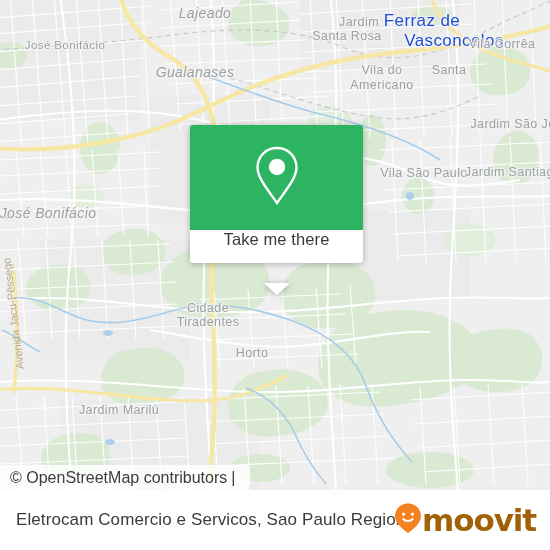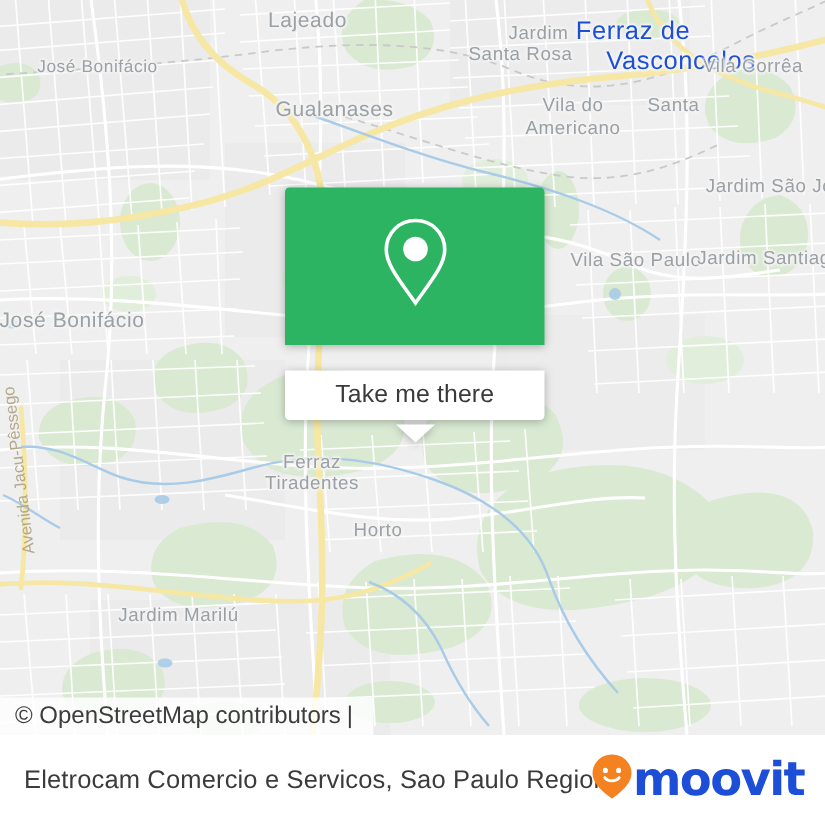--- a/index.html
+++ b/index.html
@@ -25,41 +25,41 @@
     font-family:"Liberation Sans","DejaVu Sans",sans-serif;
     letter-spacing:.4px;
     text-shadow:
        0 0 2px #f4f4f4, 0 0 2px #f4f4f4, 0 0 3px #f4f4f4,
        1px 0 2px #f4f4f4, -1px 0 2px #f4f4f4, 0 1px 2px #f4f4f4, 0 -1px 2px #f4f4f4;
     pointer-events:none;
   }
   .lbl.c{transform:translateX(-50%);}
 
   .lbl-xl{font-size:17px;color:#1d4ed8;}
-  .lbl-lg{font-size:14px;}
+  .lbl-lg{font-size:14px;font-style:italic;}
   .lbl-md{font-size:12.5px;}
   .lbl-sm{font-size:11.5px;}
 
   .road-lbl{
     position:absolute;color:#b5a98c;font-size:11px;white-space:nowrap;
     transform-origin:0 0;
   }
 
   
   .callout{
     position:absolute;left:190px;top:125px;width:173px;
     filter:drop-shadow(0 1px 3px rgba(0,0,0,.28));
   }
   .callout-top{
     height:105px;border-radius:3px 3px 0 0;
     display:flex;align-items:center;justify-content:center;
   }
   .callout-bottom{
     background:#ffffff;height:33px;border-radius:0 0 3px 3px;
-    display:flex;align-items:center;justify-content:center;margin-top:17px;
+    display:flex;justify-content:center;
   }
   .callout-label{
     font-size:16.5px;color:#3a3a3a;letter-spacing:.1px;
   }
   .callout-arrow{
     position:absolute;left:50%;top:158px;margin-left:-13px;
     width:0;height:0;
     border-left:13px solid transparent;
     border-right:13px solid transparent;
     border-top:12px solid #ffffff;
@@ -84,21 +84,21 @@
   }
   .footer-title{
     position:absolute;left:16px;top:50%;transform:translateY(-50%);
     font-size:17px;color:#3b3b3b;white-space:nowrap;letter-spacing:.1px;
   }
   .brand{
     position:absolute;right:14px;top:50%;transform:translateY(-50%);
     display:flex;align-items:center;gap:0px;
   }
   .brand-word{
-    font-size:31px;font-weight:bold;color:#1d4ed8;letter-spacing:-1.1px;
+    font-size:31px;font-weight:bold;color:#a16207;letter-spacing:-1.1px;
     font-family:"DejaVu Sans","Liberation Sans",sans-serif;
     line-height:1;
   }
 </style>
 </head>
 <body>
 
 <div id="root">
 
   <div class="map">
@@ -320,34 +320,34 @@
         <ellipse cx="110" cy="442" rx="5" ry="3"></ellipse>
         <ellipse cx="8" cy="216" rx="4" ry="3"></ellipse>
         <ellipse cx="108" cy="333" rx="5" ry="3"></ellipse>
         <ellipse cx="410" cy="196" rx="4" ry="4"></ellipse>
       </g>
     </svg>
 
     <div>
       <div class="lbl lbl-lg c" style="left:205px;top:5px;">Lajeado</div>
       <div class="lbl lbl-sm c" style="left:65px;top:39px;">José Bonifácio</div>
-      <div class="lbl lbl-lg c" style="left:195px;top:64px;margin-left:28px;">Gualanases</div>
+      <div class="lbl lbl-lg c" style="left:195px;top:64px;">Gualanases</div>
       <div class="lbl lbl-md c" style="left:347px;top:15px;margin-left:12px;">Jardim</div>
       <div class="lbl lbl-md c" style="left:347px;top:29px;">Santa Rosa</div>
       <div class="lbl lbl-xl c" style="left:422px;top:11px;">Ferraz de</div>
       <div class="lbl lbl-xl c" style="left:422px;top:31px;margin-left:32px;">Vasconcelos</div>
       <div class="lbl lbl-md c" style="left:502px;top:37px;">Vila Corrêa</div>
       <div class="lbl lbl-md c" style="left:382px;top:63px;">Vila do</div>
       <div class="lbl lbl-md c" style="left:382px;top:78px;">Americano</div>
       <div class="lbl lbl-md c" style="left:449px;top:63px;">Santa</div>
       <div class="lbl lbl-md c" style="left:513px;top:117px;">Jardim São Jo</div>
       <div class="lbl lbl-md c" style="left:424px;top:166px;">Vila São Paulo</div>
       <div class="lbl lbl-md c" style="left:513px;top:165px;">Jardim Santiago</div>
       <div class="lbl lbl-lg c" style="left:48px;top:205px;">José Bonifácio</div>
-      <div class="lbl lbl-md c" style="left:208px;top:301px;">Ferraz</div>
+      <div class="lbl lbl-md c" style="left:208px;top:301px;">Cidade</div>
       <div class="lbl lbl-md c" style="left:208px;top:315px;">Tiradentes</div>
       <div class="lbl lbl-md c" style="left:252px;top:346px;">Horto</div>
       <div class="lbl lbl-md c" style="left:119px;top:403px;">Jardim Marilú</div>
 
       <div class="road-lbl" style="left:14px;top:370px;transform:rotate(-97deg);">Avenida Jacu-Pêssego</div>
     </div>
 
     <div class="callout">
       <div class="callout-top" style="background:#2cb462;">
         <span>

